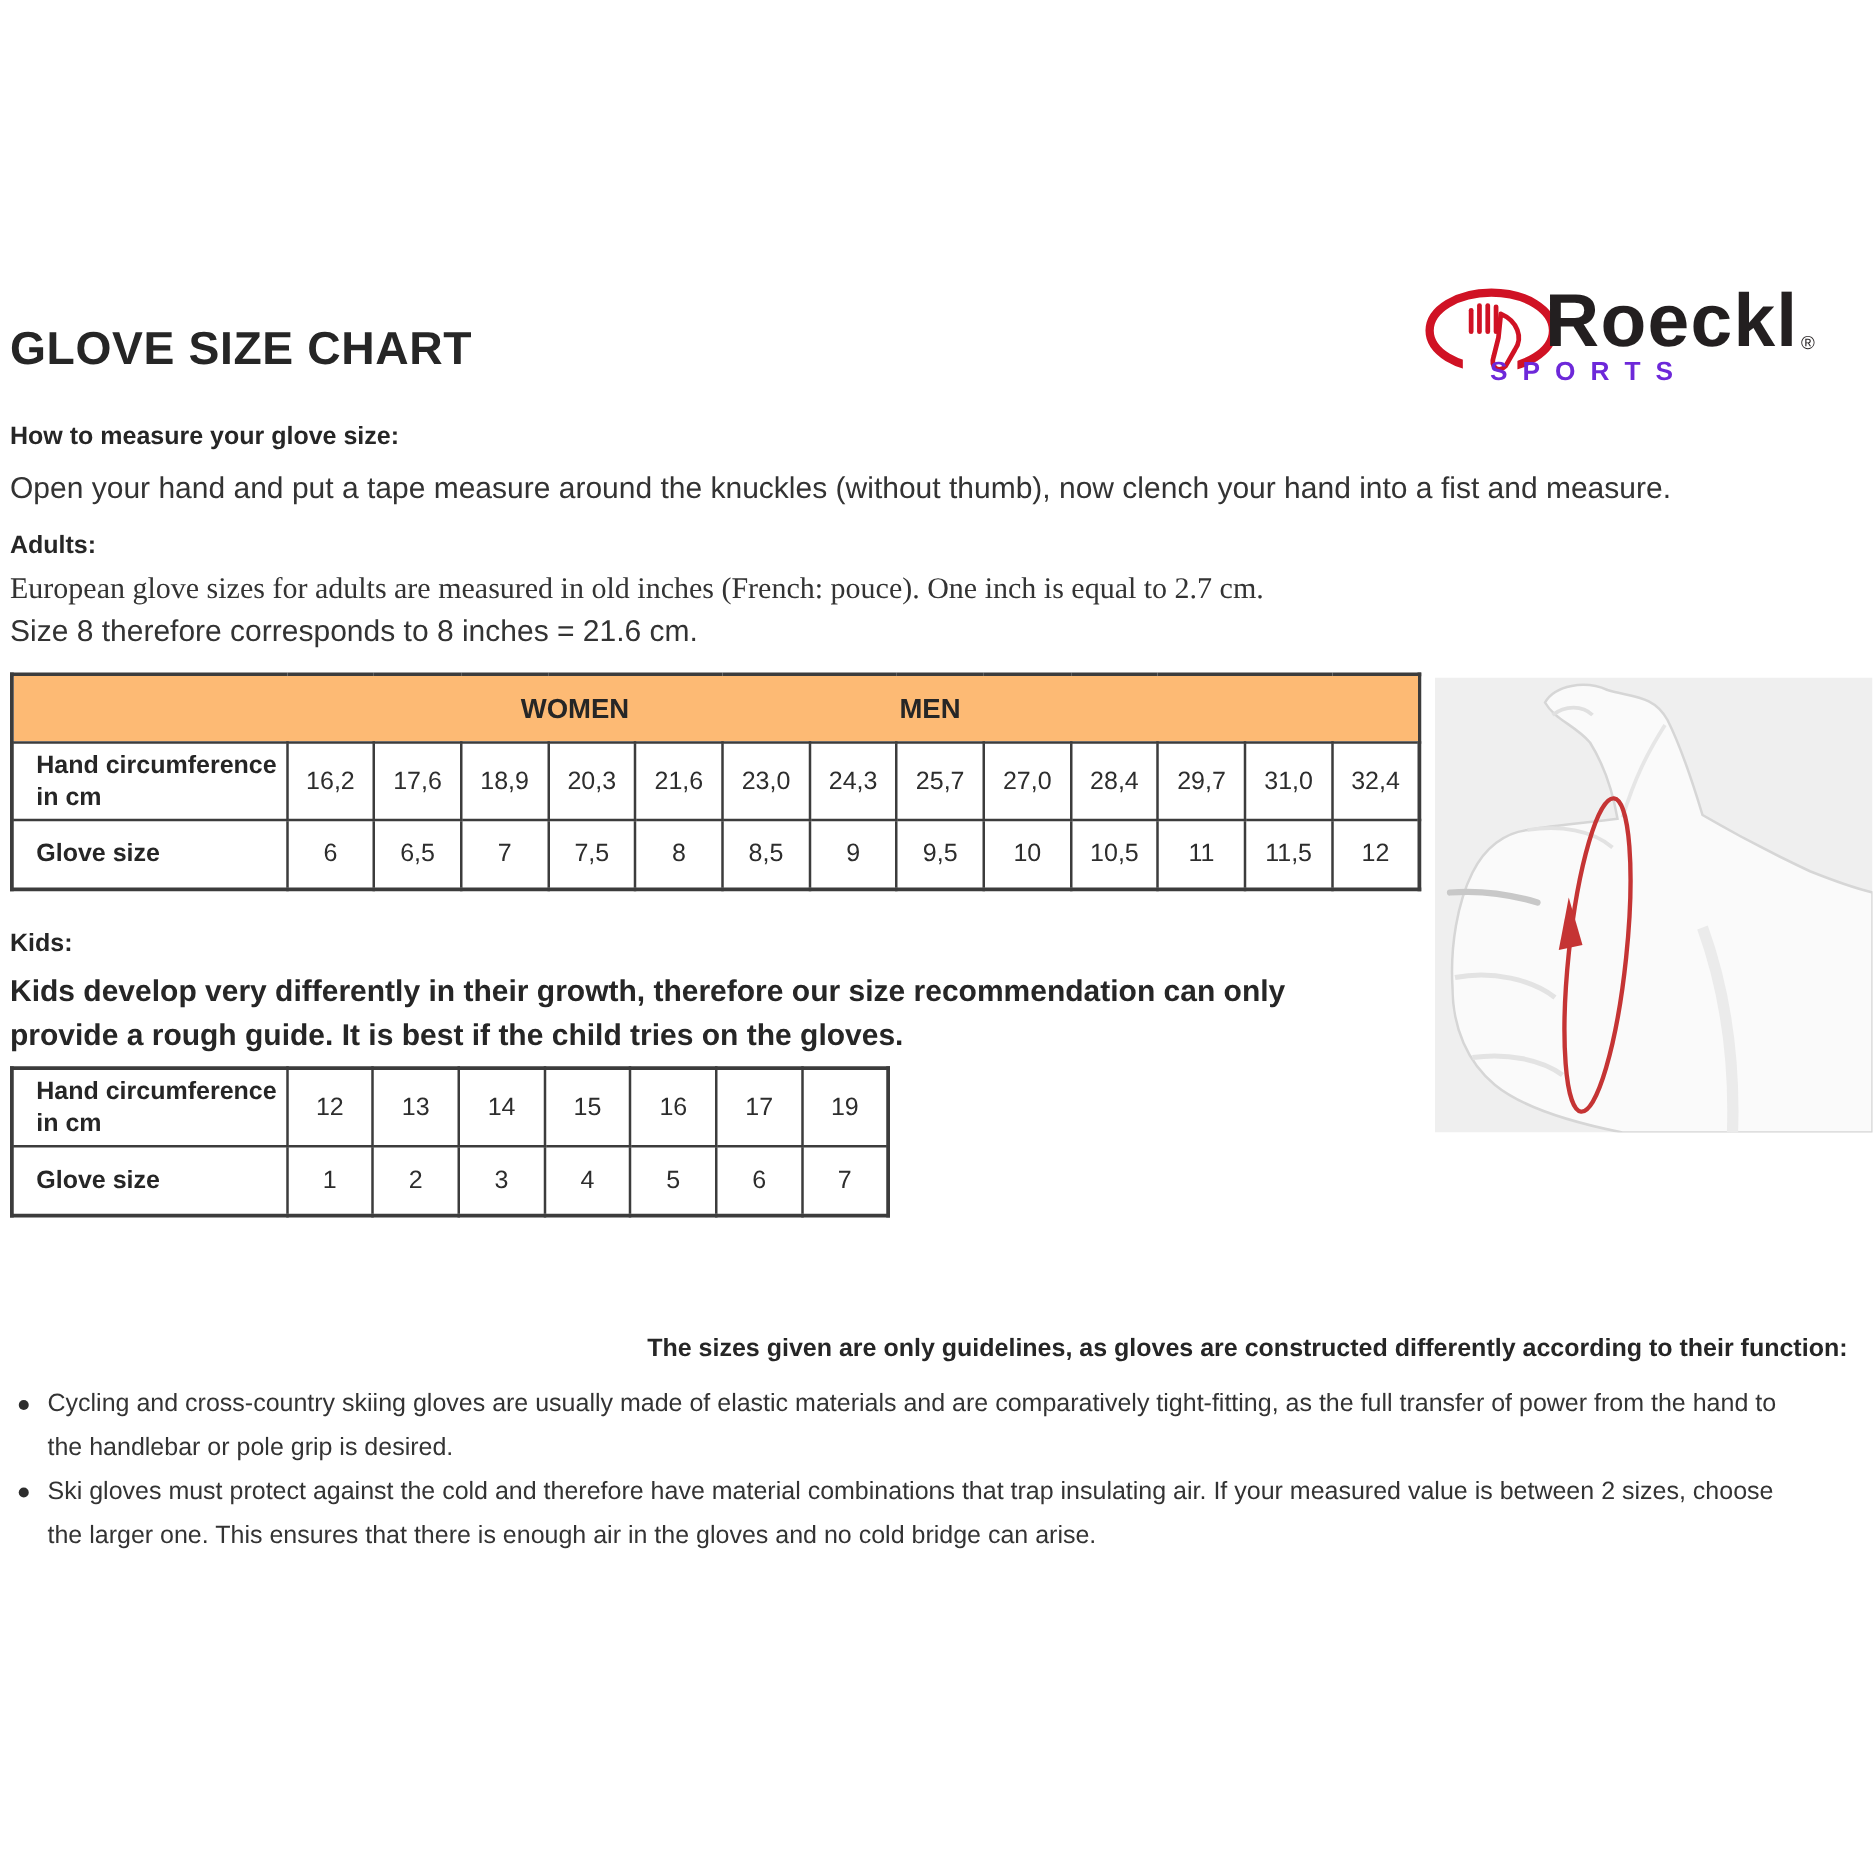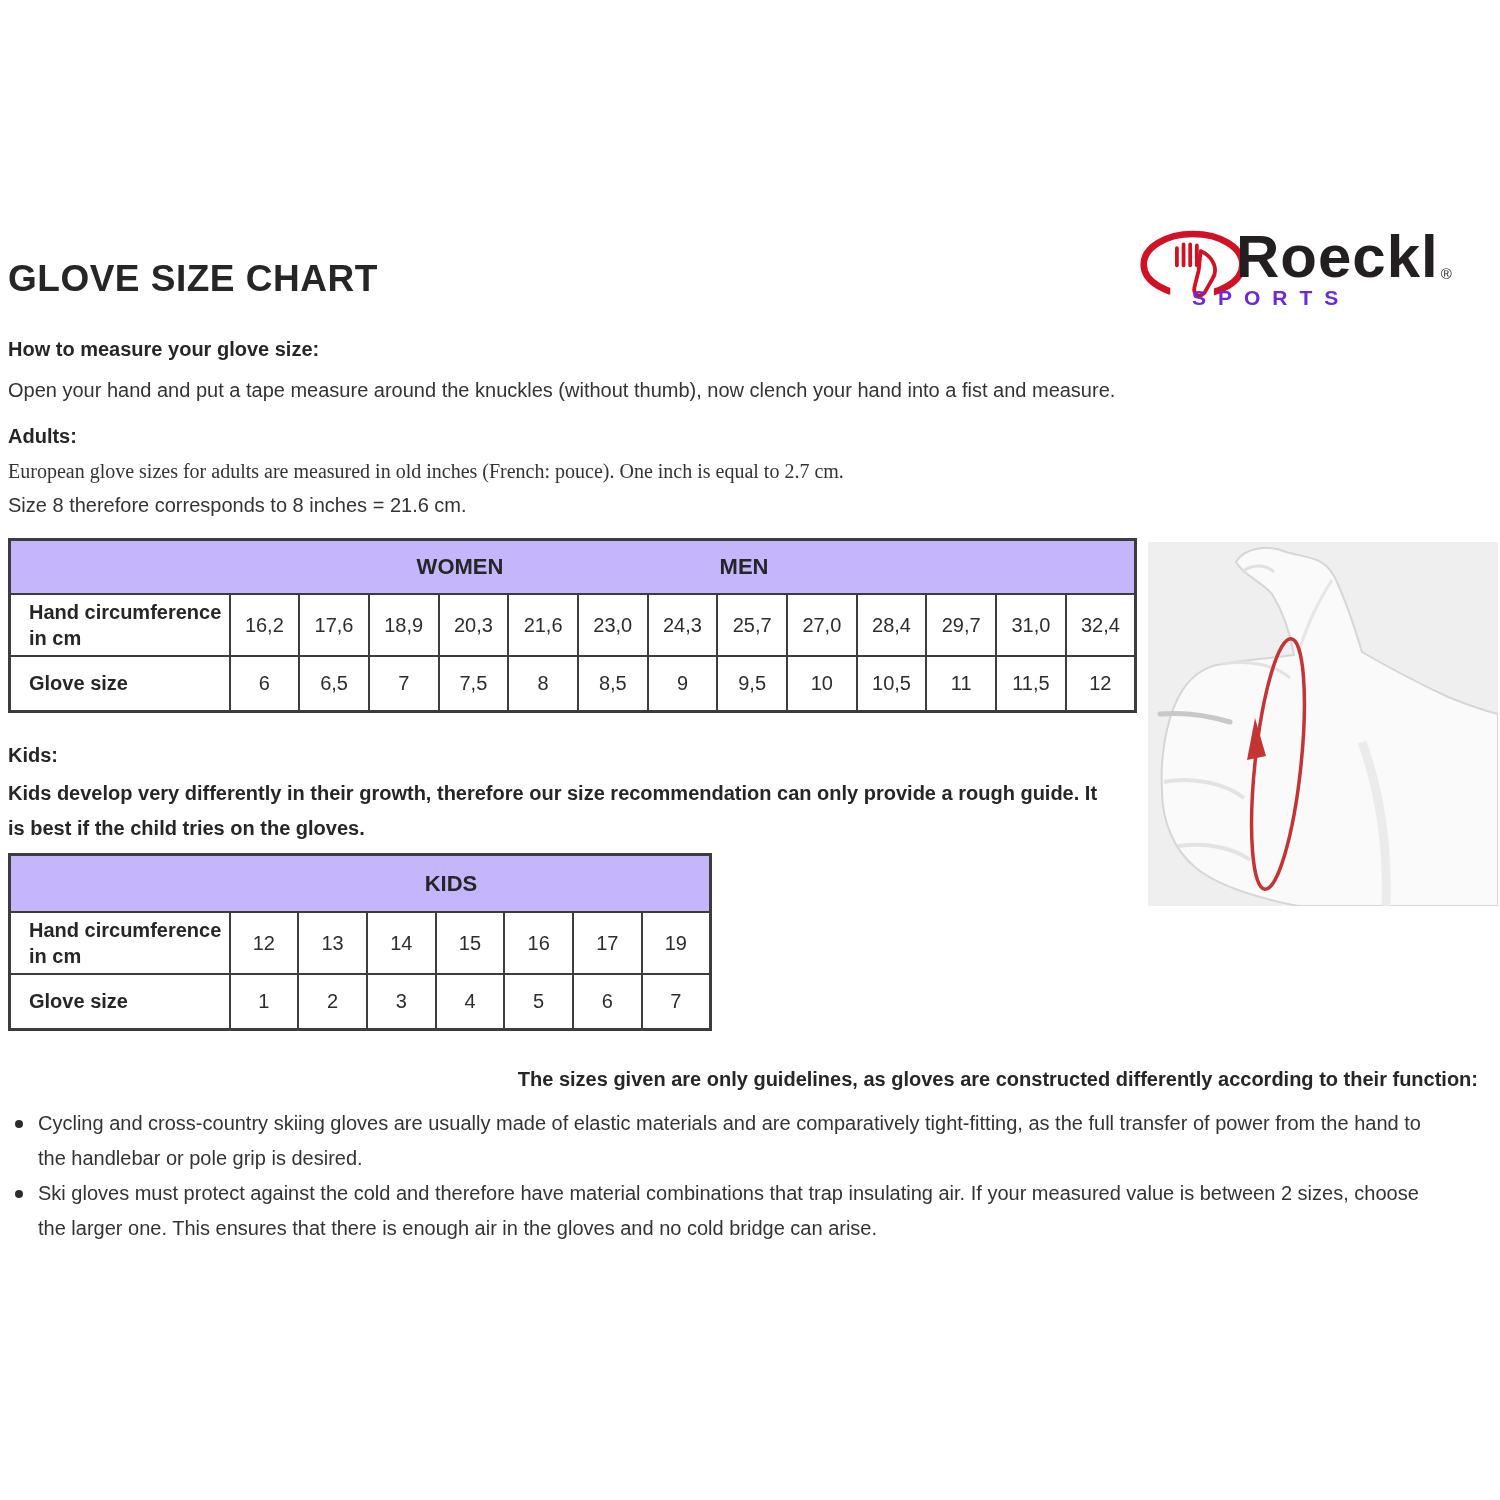--- a/index.html
+++ b/index.html
@@ -23,42 +23,42 @@
     position:absolute;left:98px;top:-6px;
     font-size:60px;font-weight:bold;color:#231f20;letter-spacing:1px;line-height:86px;
   }
   .logo-word .reg{font-size:15px;font-weight:normal;letter-spacing:0;position:relative;top:2px;left:2px;}
   .logo-sub{
     position:absolute;left:54px;top:66px;
     font-size:21px;font-weight:bold;color:#6d28d9;letter-spacing:12px;
   }
   
   .h-bold{position:absolute;left:8px;font-size:20px;font-weight:bold;color:#262626;line-height:27px;text-align:right;}
-  .body-text{position:absolute;left:8px;font-size:20px;color:#333;line-height:27px;}
+  .body-text{position:absolute;left:8px;font-size:24px;color:#333;line-height:27px;}
   #intro-heading{top:336px;}
   #intro-body{top:377px;}
   #adults-heading{top:423px;}
   #adults-line1{top:458px;font-family:Liberation Serif, serif;}
   #adults-line2{top:492px;}
   #kids-heading{top:742px;}
   #kids-body{top:776px;width:1090px;font-weight:bold;line-height:35px;color:#262626;}
   #guidelines-heading{top:1066px;width:1470px;}
   
   table.size-table{
     position:absolute;left:8px;
     border-collapse:collapse;table-layout:fixed;
     font-size:20px;color:#2d2d2d;
     background:#fff;
   }
   #adult-table{top:538px;width:1129px;}
   #kids-table{top:853px;width:704px;}
   .size-table td,.size-table th{border:2px solid #3c3c3c;}
   .size-table{border:3px solid #3c3c3c;}
   .group-row td{
-    background:#c4b5fd;height:50px;position:relative;
+    background:#fdba74;height:50px;position:relative;
   }
   #kids-table .group-row td{height:53px;}
   .group-label{
     position:absolute;top:50%;transform:translate(-50%,-50%);
     font-weight:bold;font-size:22px;color:#262626;white-space:nowrap;
   }
   .group-label.women{left:449px;}
   .group-label.men{left:733px;}
   .group-label.kids{left:440px;}
   .row-circ th, .row-size th{
@@ -219,25 +219,20 @@
       <col style="width:220px">
       <col>
         <col>
         <col>
         <col>
         <col>
         <col>
         <col>
     </colgroup>
     <tbody>
-        <tr class="group-row">
-      <td colspan="8">
-        <span class="group-label kids">KIDS</span>
-      </td>
-    </tr>
     <tr class="row-circ">
       <th>Hand circumference in cm</th>
     <td class="value-cell">12</td>
           <td class="value-cell">13</td>
           <td class="value-cell">14</td>
           <td class="value-cell">15</td>
           <td class="value-cell">16</td>
           <td class="value-cell">17</td>
           <td class="value-cell">19</td>
         </tr>

